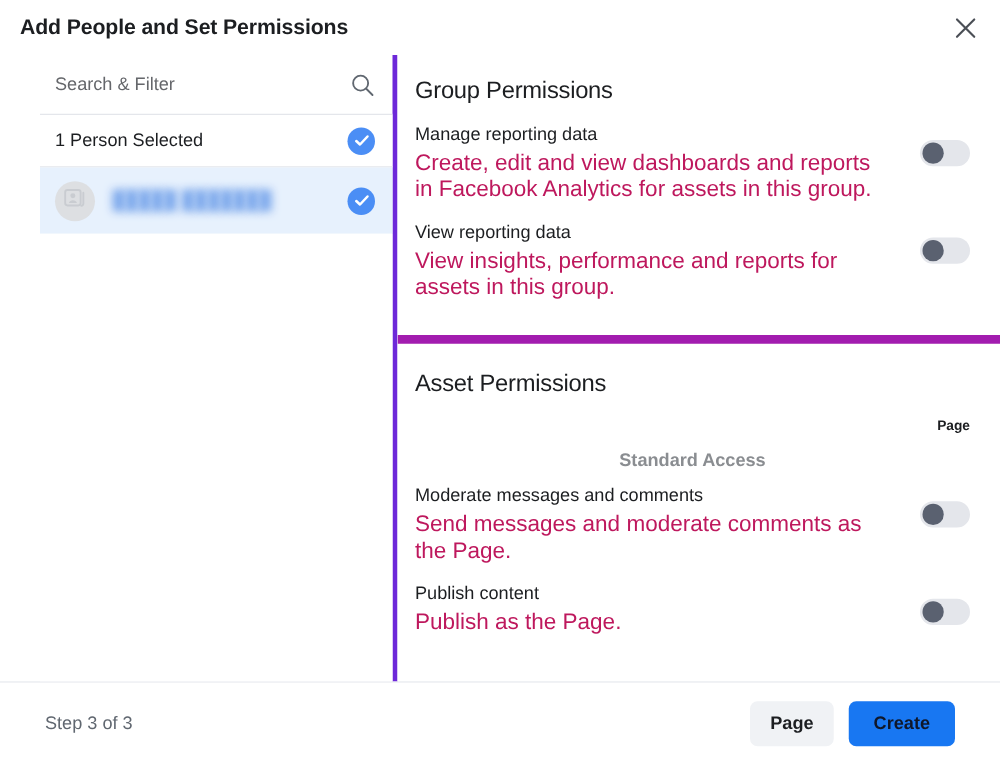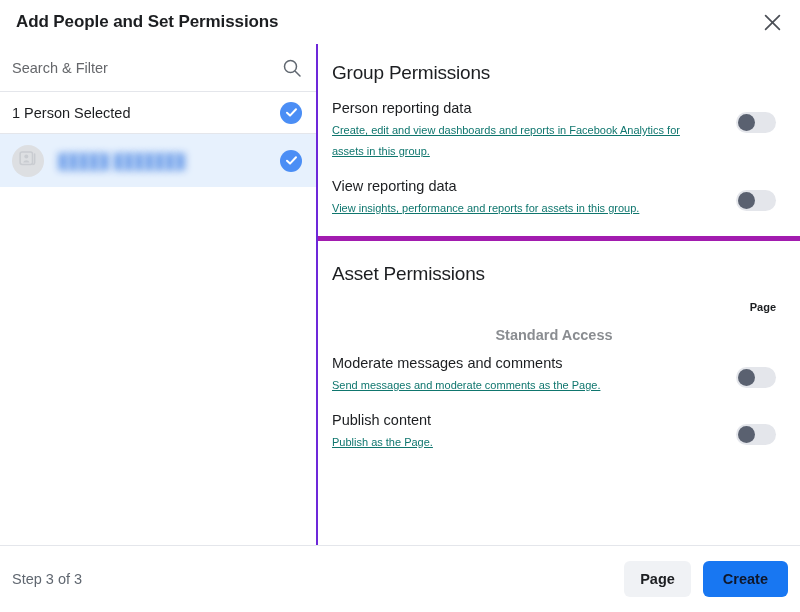--- a/index.html
+++ b/index.html
@@ -56,25 +56,26 @@
     flex: 1 1 auto;
     display: flex;
     min-height: 0;
     position: relative;
   }
 
   
   .left-pane {
     width: 318px;
     flex: 0 0 318px;
-    border-right: 2px solid #6d28d9;
+    border-right: 4px solid #6d28d9;
     display: flex;
     flex-direction: column;
     background: #ffffff;
     min-height: 0;
+    padding-left: 32px;
   }
   .search-row {
     height: 48px;
     flex: 0 0 48px;
     display: flex;
     align-items: center;
     padding: 0 14px 0 12px;
     border-bottom: 1px solid #e4e6eb;
     cursor: text;
   }
@@ -155,21 +156,21 @@
     min-width: 0;
     overflow: hidden;
     background: #ffffff;
     position: relative;
   }
   .right-scroll {
     padding: 0 0 0 0;
     height: 100%;
   }
   .perm-section { padding: 0 0 0 0; }
-  .perm-section.group-sec { border-bottom: 5px solid #a21caf; padding-bottom: 3px; }
+  .perm-section.group-sec { border-bottom: 7px solid #a21caf; padding-bottom: 14px; }
 
   .section-title {
     font-size: 19px;
     color: #1c1e21;
     padding: 18px 24px 14px 14px;
     letter-spacing: -0.2px;
   }
   .section-title.asset { padding-top: 22px; padding-bottom: 16px; }
 
   .perm-item {
@@ -179,24 +180,23 @@
     margin-bottom: 14px;
   }
   .perm-text { flex: 1 1 auto; min-width: 0; padding-right: 22px; }
   .perm-label {
     font-size: 14.5px;
     color: #1c1e21;
     line-height: 20px;
     margin-bottom: 2px;
   }
   .perm-desc {
-    font-size: 11px;
-    color: #0f766e;
+    font-size: 18px;
+    color: #be185d;
     line-height: 21px;
-    text-decoration: underline;
   }
   .toggle-wrap {
     flex: 0 0 auto;
     padding-top: 14px;
   }
   .toggle {
     width: 40px;
     height: 21px;
     border-radius: 11px;
     background: #e4e6eb;
@@ -229,21 +229,21 @@
     text-align: center;
   }
 
   
   .dialog-footer {
     height: 67px;
     flex: 0 0 67px;
     border-top: 1px solid #e4e6eb;
     display: flex;
     align-items: center;
-    padding: 0 12px;
+    padding: 0 36px;
   }
   .step-label {
     flex: 1 1 auto;
     font-size: 14.5px;
     color: #606770;
   }
   .btn {
     font-family: "Liberation Sans", sans-serif;
     font-size: 14.5px;
     font-weight: bold;
@@ -319,21 +319,21 @@
     </div>
 
     <div class="right-pane">
       <div class="right-scroll">
 
         <div class="perm-section group-sec">
           <div class="section-title">Group Permissions</div>
 
           <div class="perm-item">
             <div class="perm-text">
-              <div class="perm-label">Person reporting data</div>
+              <div class="perm-label">Manage reporting data</div>
               <div class="perm-desc">Create, edit and view dashboards and reports in Facebook Analytics for assets in this group.</div>
             </div>
             <div class="toggle-wrap">
               <span class="toggle">
                 <span class="knob"></span>
               </span>
             </div>
           </div>
 
           <div class="perm-item">

